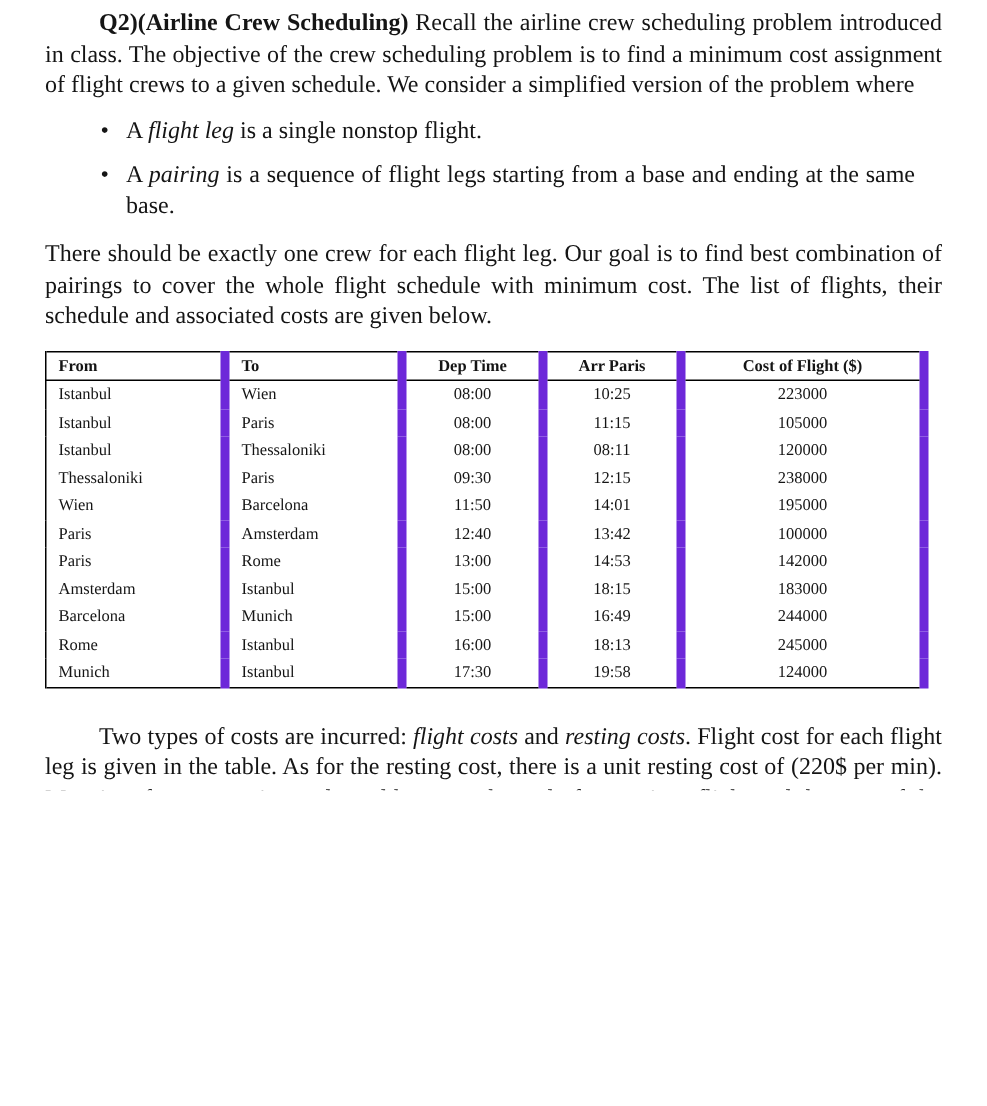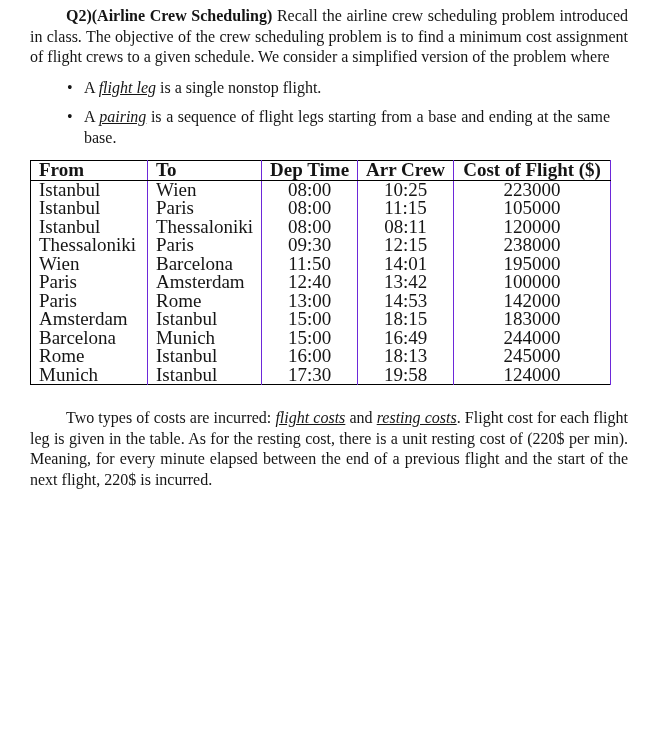--- a/index.html
+++ b/index.html
@@ -17,35 +17,35 @@
     text-align: justify;
     overflow: hidden;
   }
   .para { margin: 0 0 8px 0; }
   .indent { text-indent: 36px; }
   .tight { margin-bottom: 0; margin-top: 23px; }
   .bullets { list-style: none; margin: 10px 0 12px 0; padding: 0 18px 0 54px; }
   .bullets li { position: relative; margin-bottom: 9px; }
   .bullets li:last-child { margin-bottom: 0; }
   .bullet-glyph { position: absolute; left: -17px; top: 0; text-indent: 0; }
-  em, i { font-style: italic; text-decoration: underline; }
+  em, i { font-style: italic; }
   b { font-weight: bold; }
 
   .flights-table {
     border-collapse: collapse;
     margin: 12px 0 16px 0;
     border-top: 1px solid #000;
     border-bottom: 1px solid #000;
     text-align: left;
   }
   .flights-table th, .flights-table td {
     border-left: 1px solid #000;
-    border-right: 1px solid #6d28d9;
+    border-right: 6px solid #6d28d9;
     padding: 0 8px;
-    font-size: 19px;
+    font-size: 11px;
     line-height: 18.5px;
     white-space: nowrap;
   }
   .flights-table thead th { border-bottom: 1px solid #000; font-weight: bold; }
   .flights-table th:nth-child(1), .flights-table td:nth-child(1) { min-width: 100px; text-align: left; }
   .flights-table th:nth-child(2), .flights-table td:nth-child(2) { min-width: 96px;  text-align: left; }
   .flights-table th:nth-child(3), .flights-table td:nth-child(3) { min-width: 72px;  text-align: center; }
   .flights-table th:nth-child(4), .flights-table td:nth-child(4) { min-width: 70px;  text-align: center; }
   .flights-table th:nth-child(5), .flights-table td:nth-child(5) { min-width: 140px; text-align: center; }
 
@@ -68,28 +68,29 @@
 
 <div class="page">
 
   <p class="para indent"><b>Q2)(Airline Crew Scheduling)</b><span> Recall the airline crew scheduling problem introduced in class. The objective of the crew scheduling problem is to find a minimum cost assignment of flight crews to a given schedule. We consider a simplified version of the problem where</span></p>
 
   <ul class="bullets">
     <li><span class="bullet-glyph">•</span><span>A </span><i>flight leg</i><span> is a single nonstop flight.</span></li>
     <li><span class="bullet-glyph">•</span><span>A </span><i>pairing</i><span> is a sequence of flight legs starting from a base and ending at the same base.</span></li>
   </ul>
 
+  <p class="para"><span>There should be exactly one crew for each flight leg. Our goal is to find best combination of pairings to cover the whole flight schedule with minimum cost. The list of flights, their schedule and associated costs are given below.</span></p>
 
   <table class="flights-table">
     <thead>
       <tr>
           <th>From</th>
           <th>To</th>
           <th>Dep Time</th>
-          <th>Arr Crew</th>
+          <th>Arr Paris</th>
           <th>Cost of Flight ($)</th>
         </tr>
     </thead>
     <tbody>
         <tr>
           <td>Istanbul</td>
           <td>Wien</td>
           <td>08:00</td>
           <td>10:25</td>
           <td>223000</td>

